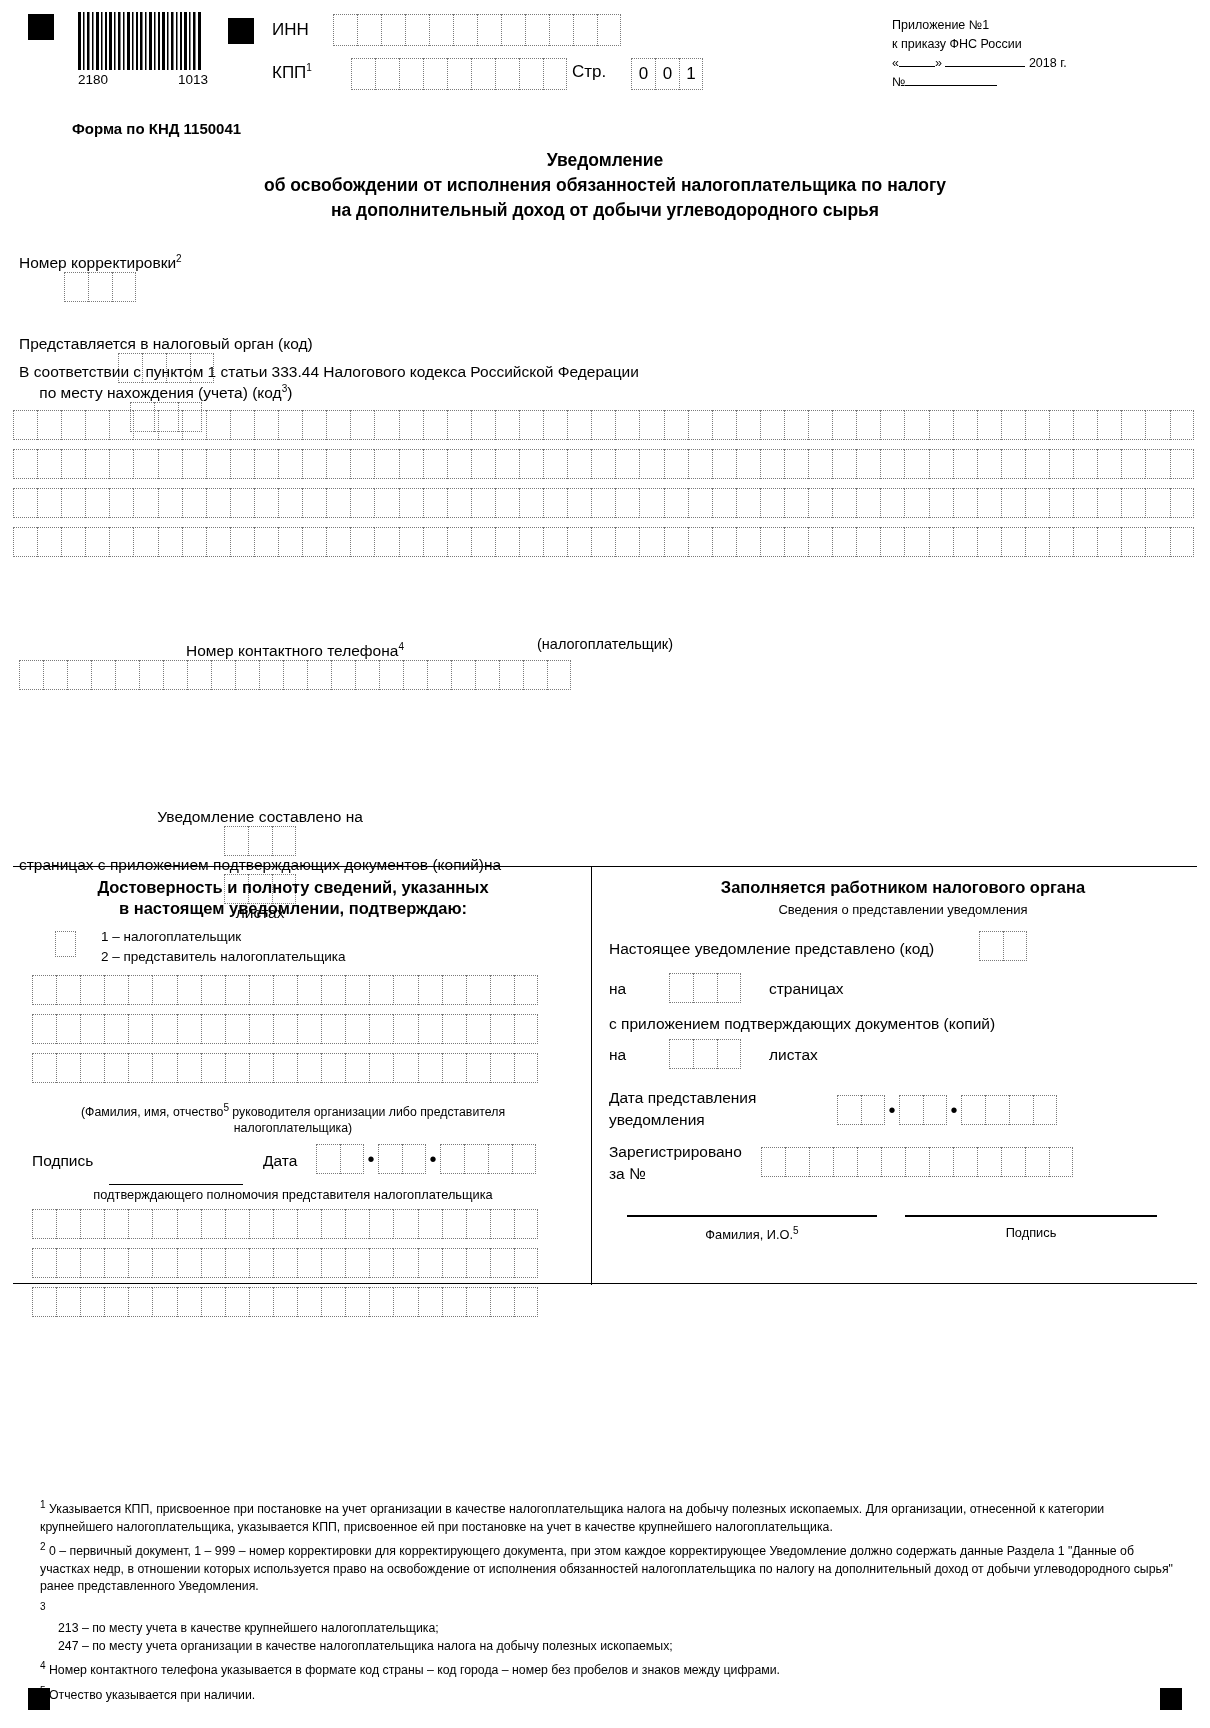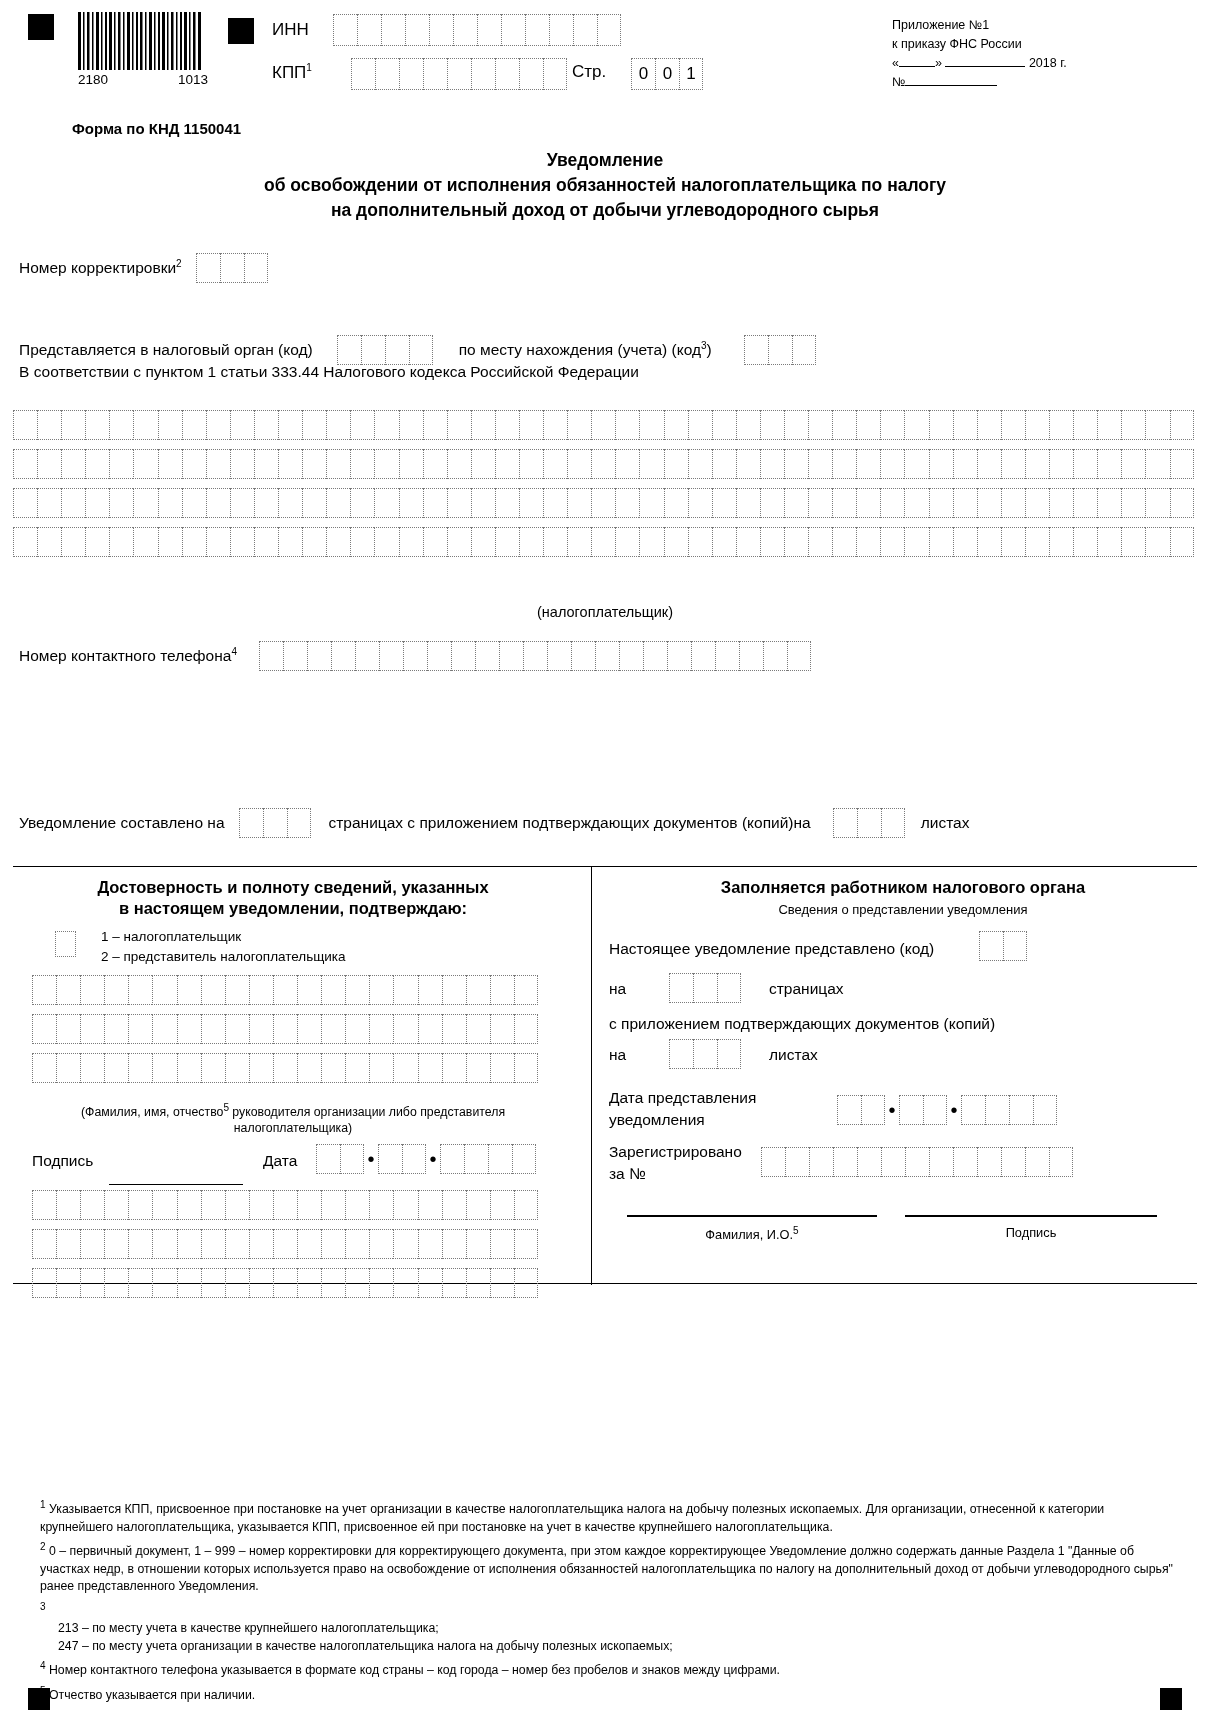--- a/index.html
+++ b/index.html
@@ -58,21 +58,21 @@
   #approval { position: absolute; top: 16px; left: 892px; font-size: 12.5px; line-height: 19px; }
   #approval .ln { white-space: nowrap; }
   .ul { display: inline-block; border-bottom: 1px solid #000; height: 13px; }
 
   
   #kndline { position: absolute; top: 120px; left: 72px; font-weight: bold; font-size: 15px; }
   #title { position: absolute; top: 148px; left: 0; width: 1210px; text-align: center;
            font-weight: bold; font-size: 17.5px; line-height: 25px; }
 
   
-  .row { position: absolute; display: flex; align-items: center; }
+  .row { position: absolute; display: flex; align-items: center; flex-direction: column; }
 
   
   .namegrid { position: absolute; left: 13px; top: 410px; }
   .namerow { display: flex; margin-bottom: 9px; }
   .namerow .c {
     border: 1px dotted #7a7a7a; border-right: none;
     width: 24.1px; height: 30px;
   }
   .namerow .c:last-child { border-right: 1px dotted #7a7a7a; }
 
@@ -447,21 +447,21 @@
       <span class="c"></span>
       <span class="c"></span>
       <span class="c"></span>
       <span class="c"></span>
       <span class="c"></span>
       <span class="c"></span>
       <span class="c"></span>
       <span class="c"></span>
     </div>
   </div>
-<div class="caption" style="top:604px;left:0;width:1210px;">(налогоплательщик)</div>
+<div class="caption" style="top:636px;left:0;width:1210px;">(налогоплательщик)</div>
 
 <div class="row" style="top:641px;left:19px;">
   <span style="font-size:15.5px;">
     <span>Номер контактного телефона</span><span class="sup">4</span>
   </span>
   <span style="display:inline-block;width:22px"></span>
   <span class="cells" id="phone-cells">
       <span class="c"></span>
       <span class="c"></span>
       <span class="c"></span>
@@ -620,20 +620,21 @@
           </span><span class="dot-sep">•</span><span class="cells" id="lp-date-y">
             <span class="c"></span>
             <span class="c"></span>
             <span class="c"></span>
             <span class="c"></span>
           </span>
       </span>
     </div>
 
     <div style="text-align:center;font-size:12.8px;line-height:17px;width:560px;margin-top:2px;">
+      <div>подтверждающего полномочия представителя налогоплательщика</div>
     </div>
 
     <div id="docgrid" style="position:relative;left:19px;margin-top:6px;">
         <div class="namerow">
           <span class="c"></span>
           <span class="c"></span>
           <span class="c"></span>
           <span class="c"></span>
           <span class="c"></span>
           <span class="c"></span>

